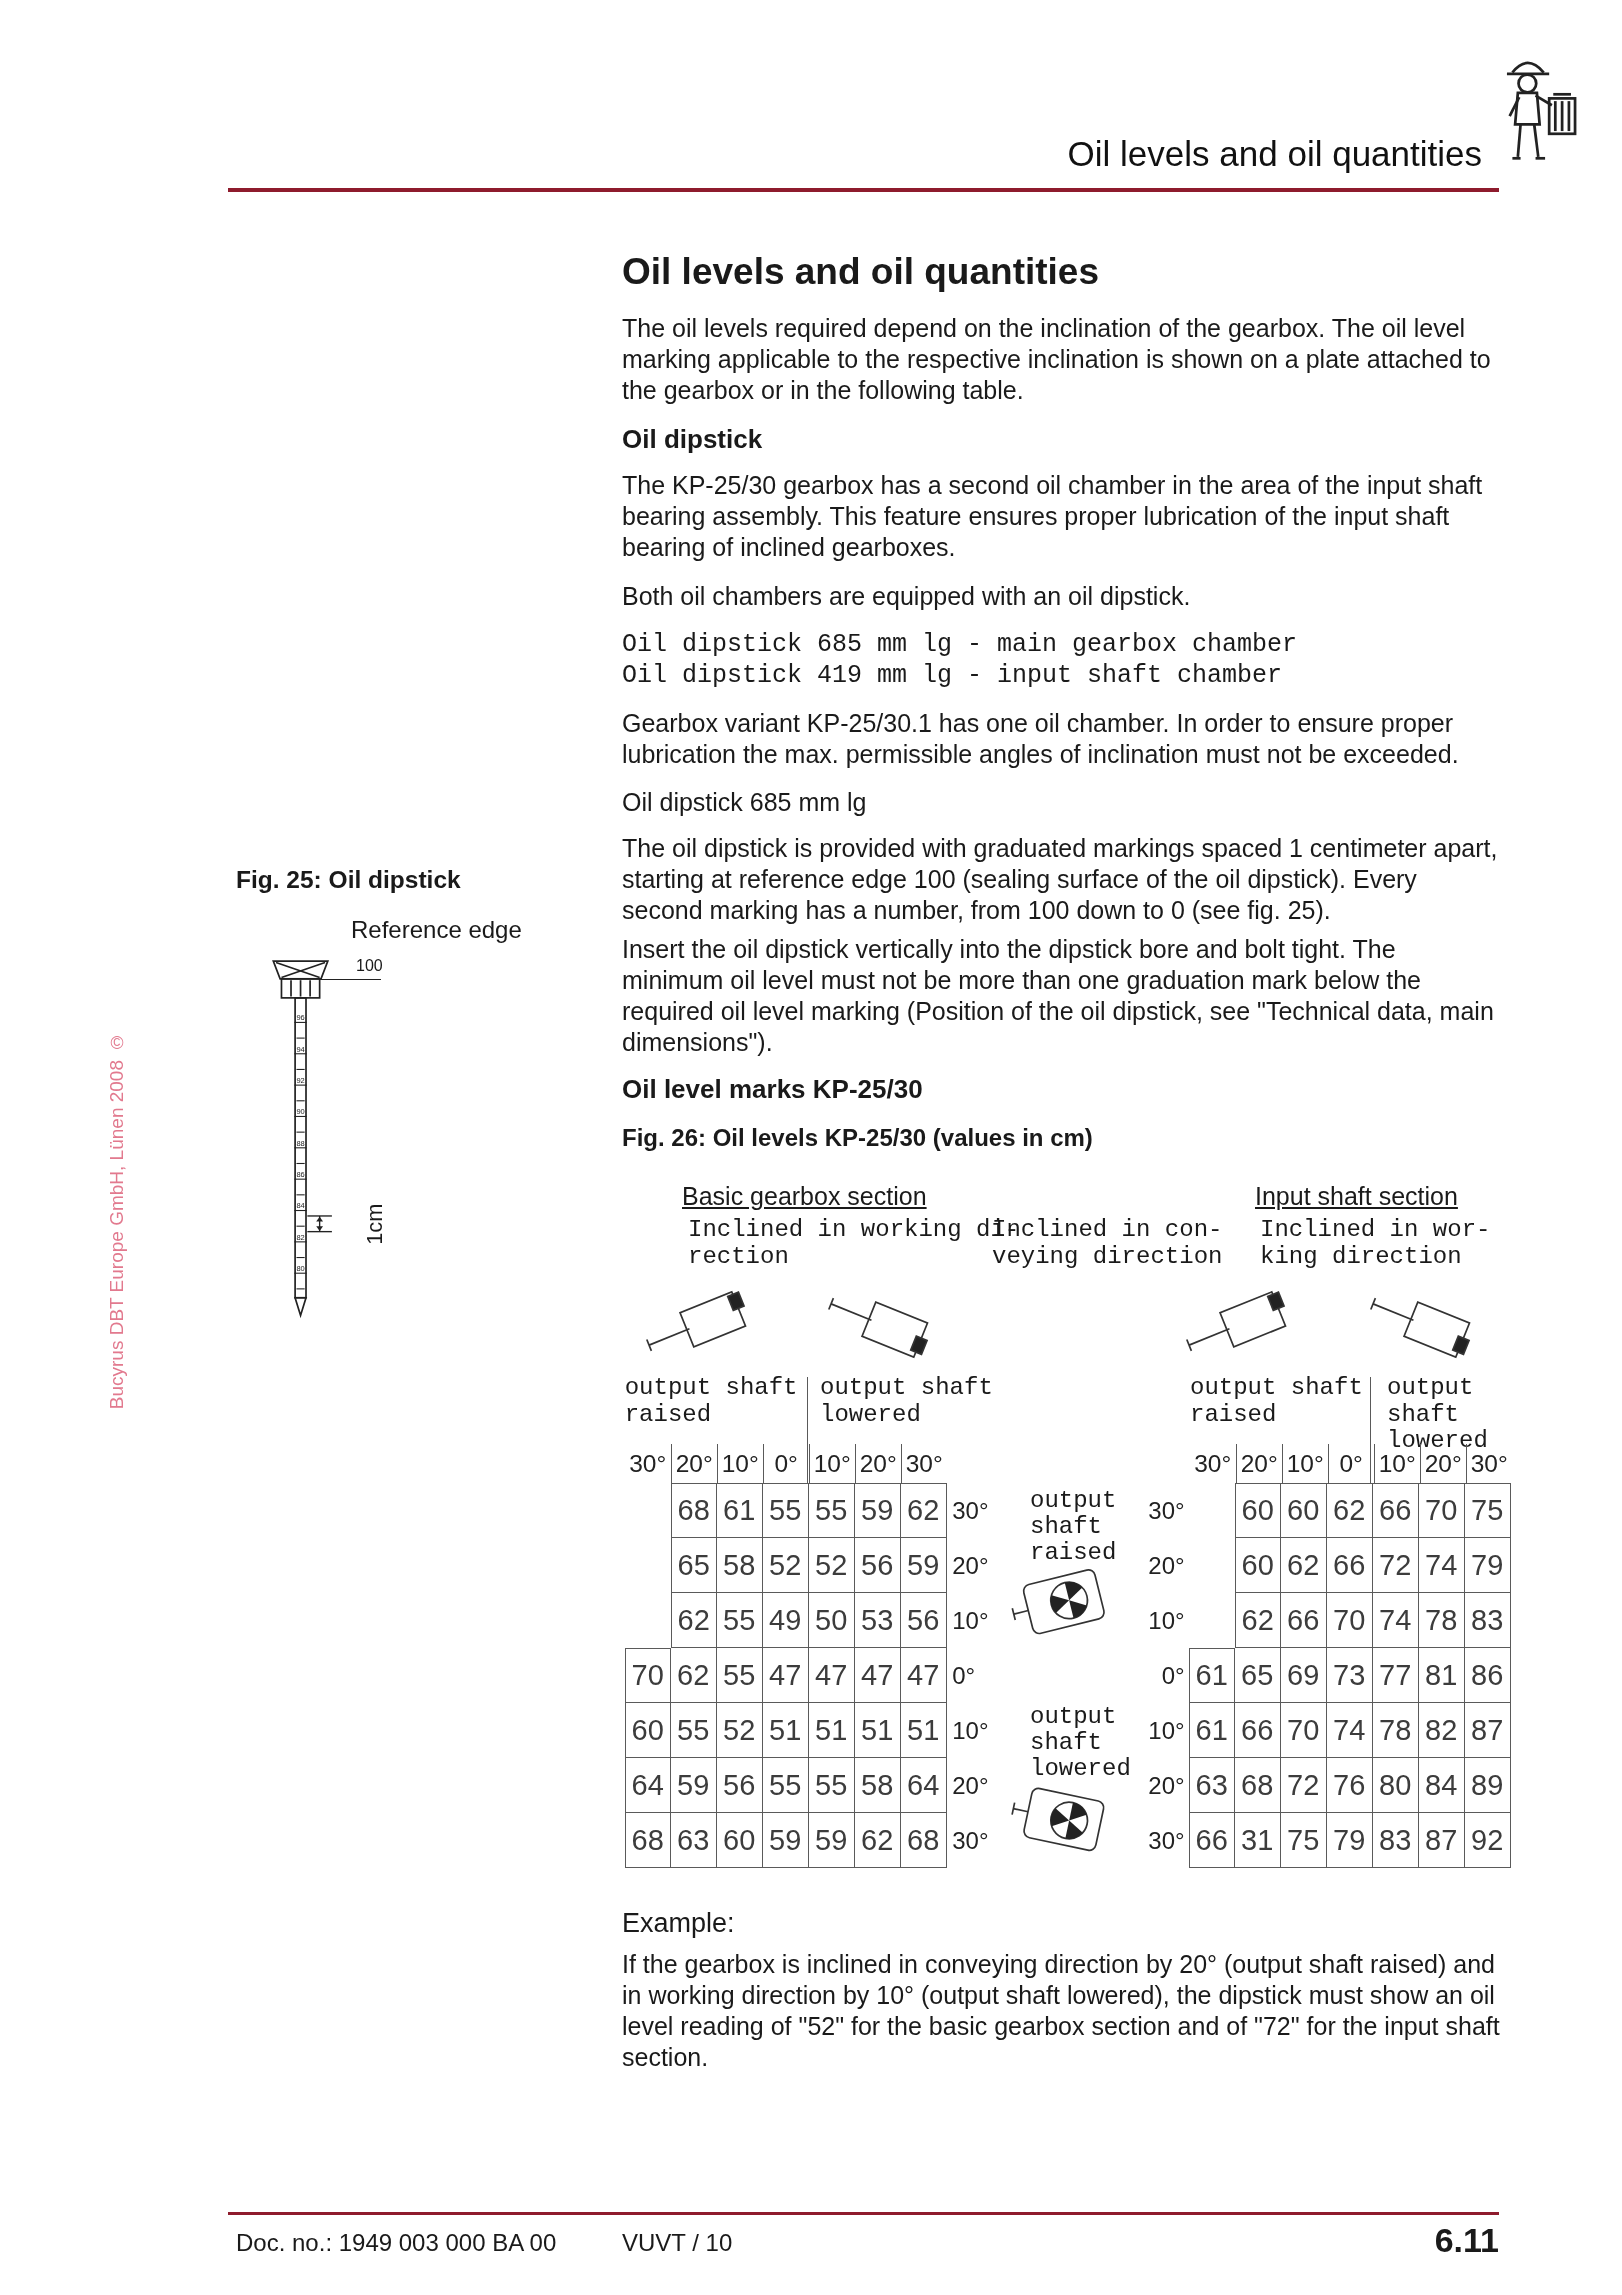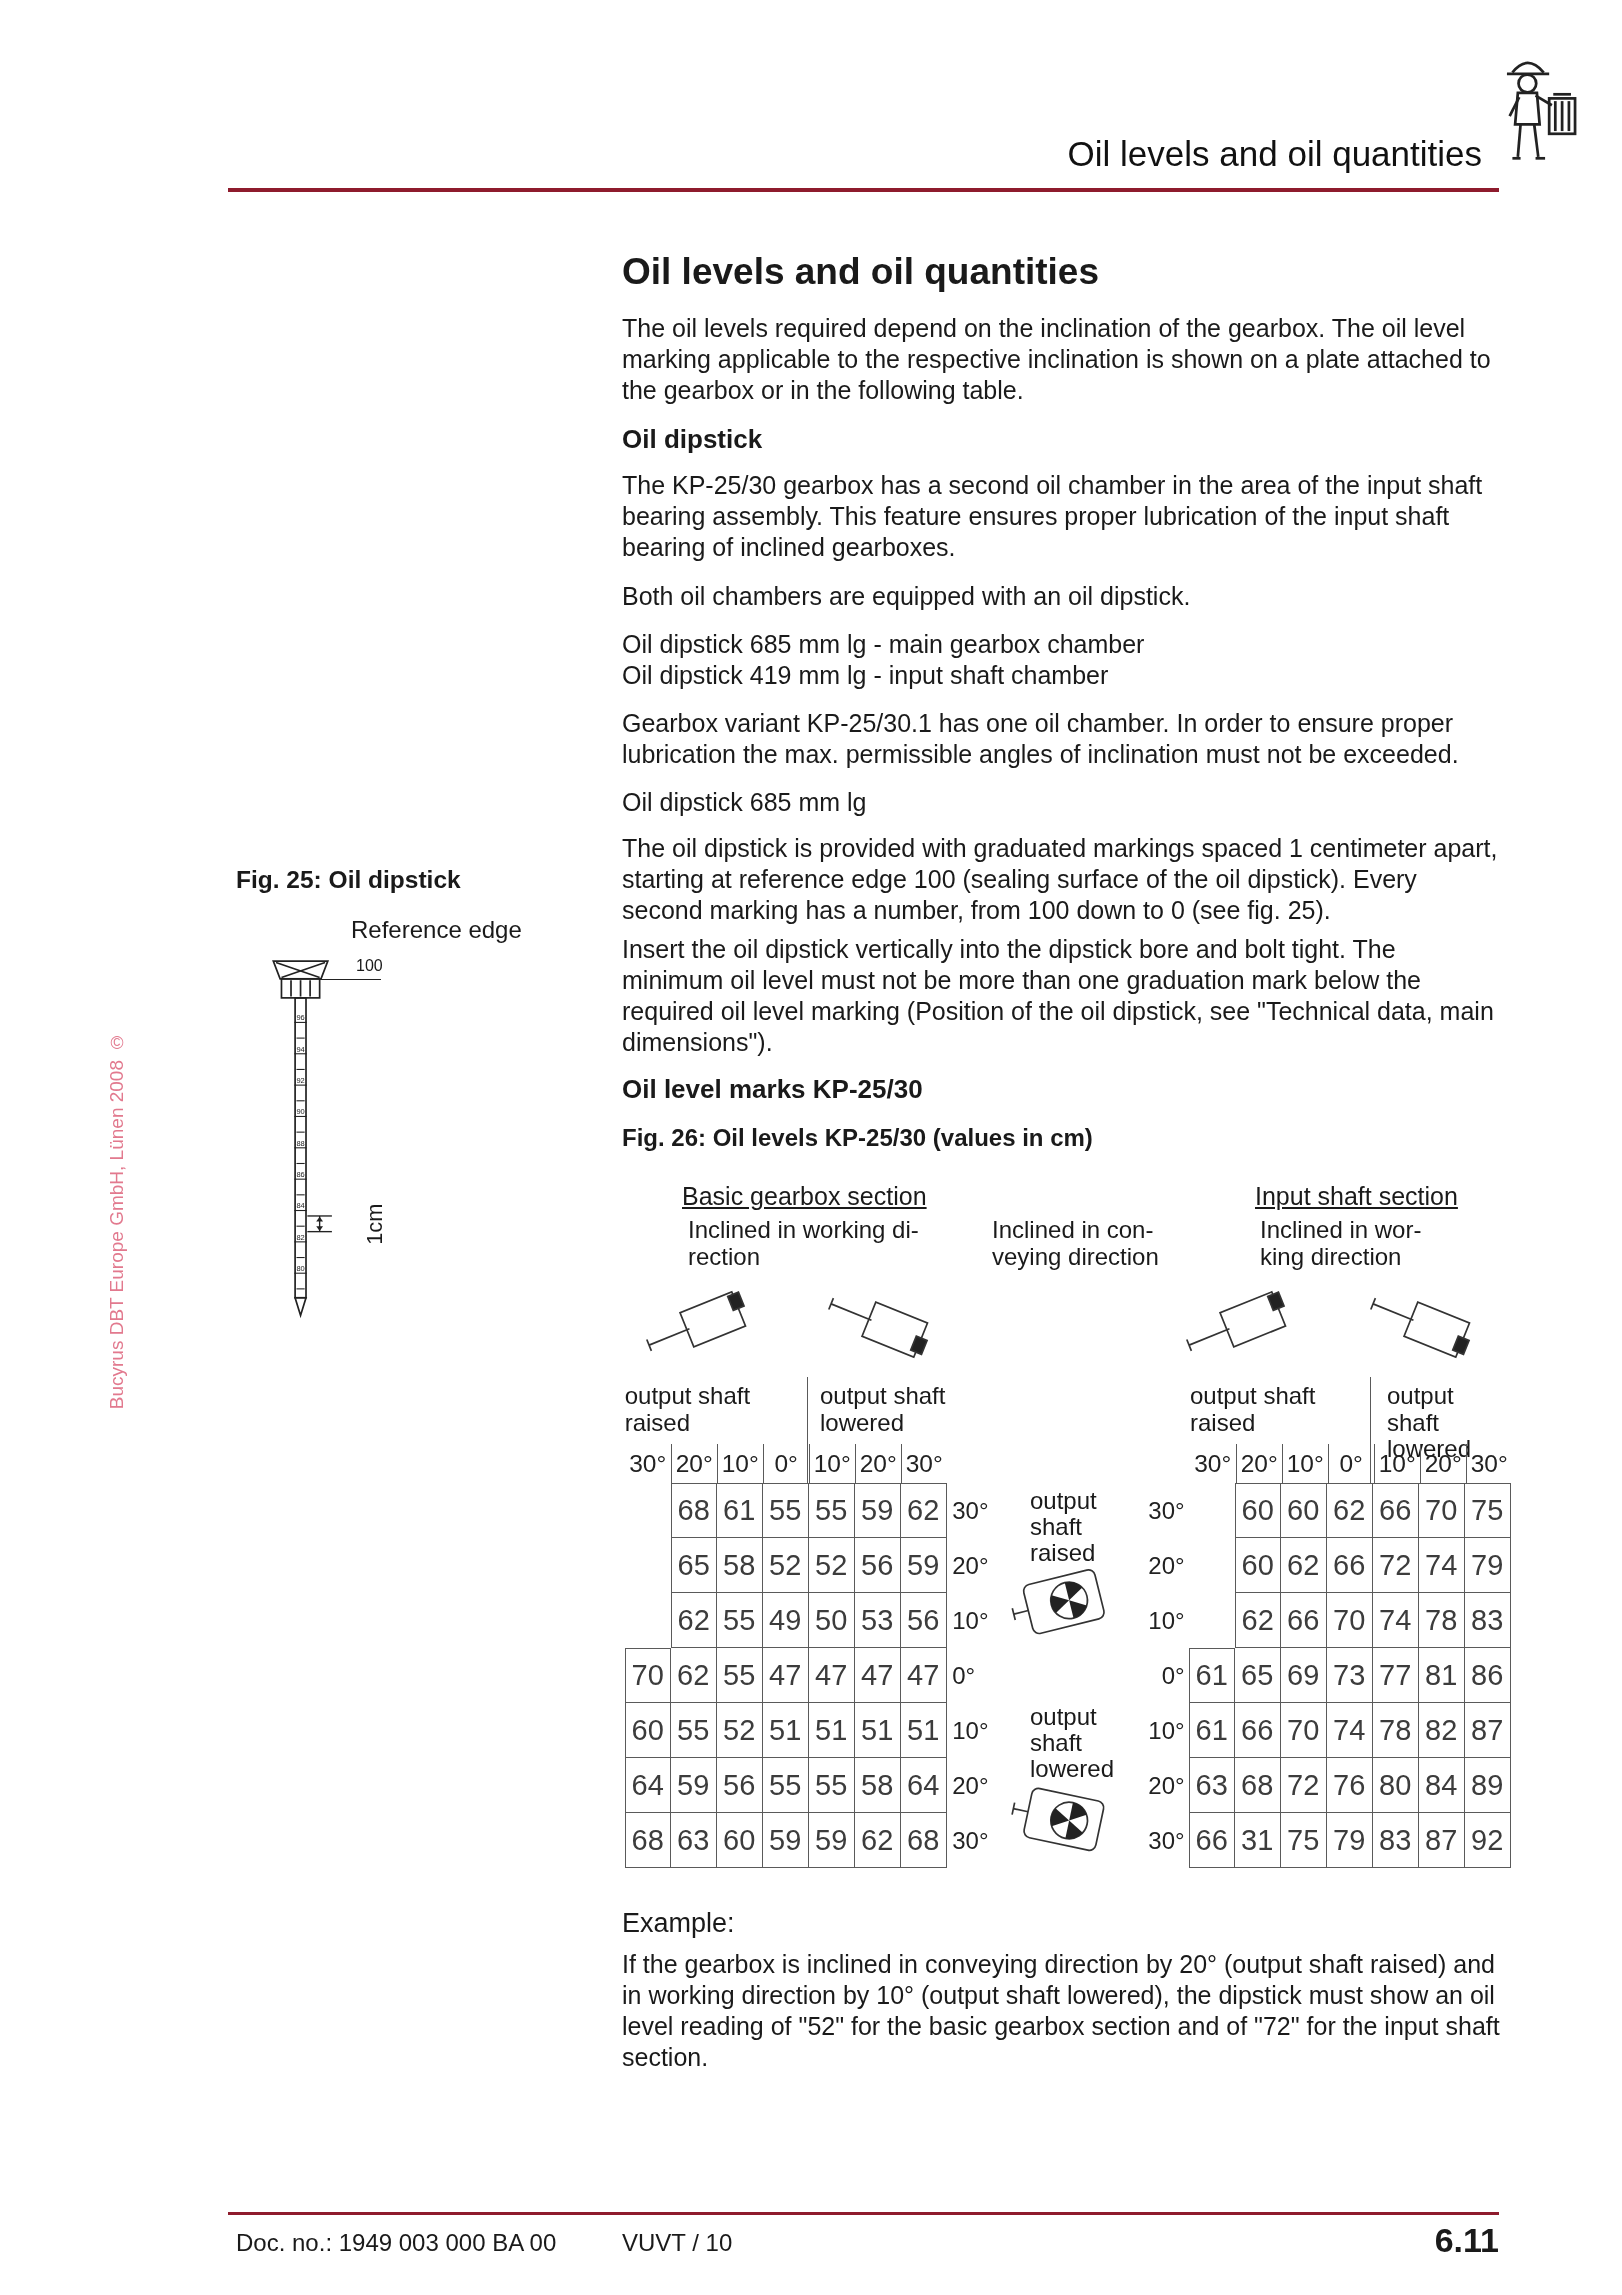--- a/index.html
+++ b/index.html
@@ -34,31 +34,31 @@
   .doc-title { font-size:37px; font-weight:bold; margin:0 0 20.4px; }
   .body   { font-size:25px; line-height:31px; }
   .mb26 { margin-bottom:17.7px; } .mb24 { margin-bottom:16.4px; }
   .mb27 { margin-bottom:18.4px; } .mb25 { margin-bottom:17px; }
   .mb22 { margin-bottom:15px; } .mb0 { margin-bottom:8px; }
   .subhead  { font-size:26px; font-weight:bold; margin:0 0 15px; }
   .subhead2 { font-size:26px; font-weight:bold; margin:0 0 19px; }
   .figcap   { font-size:24px; font-weight:bold; margin:0 0 27px; }
   .example-h{ font-size:27px; font-weight:normal; margin:37px 0 9.5px; }
   .example-t{ font-size:25px; line-height:31px; }
-  .preline  { white-space:pre-line; }
+  .preline  { white-space:pre-line;font-family:Liberation Mono, monospace; }
 
   
   .fig26 { position:relative; width:886px; height:692px; }
   .f26-h { position:absolute; top:2.7px; font-size:25px; text-decoration:underline; }
   .hb { left:60px; } .hi { left:633px; }
   .f26-cap { position:absolute; top:38px; font-size:24px; line-height:26.6px; }
   .c1 { left:66px; } .c2 { left:370px; } .c3 { left:638px; }
   .gbico { position:absolute; width:119px; height:89px; top:101px; }
   .g1 { left:19px; } .g2 { left:201px; } .g3 { left:559px; } .g4 { left:743px; }
-  .f26-sl { position:absolute; top:204px; font-size:24px; line-height:26.6px; }
+  .f26-sl { position:absolute; top:196px; font-size:24px; line-height:26.6px; }
   .s1 { left:2.7px; } .s2 { left:198px; } .s3 { left:568px; } .s4 { left:765px; }
   .f26-div { position:absolute; top:198px; height:106px; width:1.4px; background:#5a5a5a; }
   .d1 { left:185px; } .d2 { left:748px; }
 
   .f26-grid { position:absolute; left:2.7px; top:265px; }
   .f26-hrow { display:flex; height:39px; }
   .f26-hcell{ width:46px; height:39px; font-size:24.5px; color:#222; text-align:center;
               line-height:39px; }
   .f26-hcell.sep { border-left:1.4px solid #5a5a5a; }
   .f26-hspacer { width:243px; }

